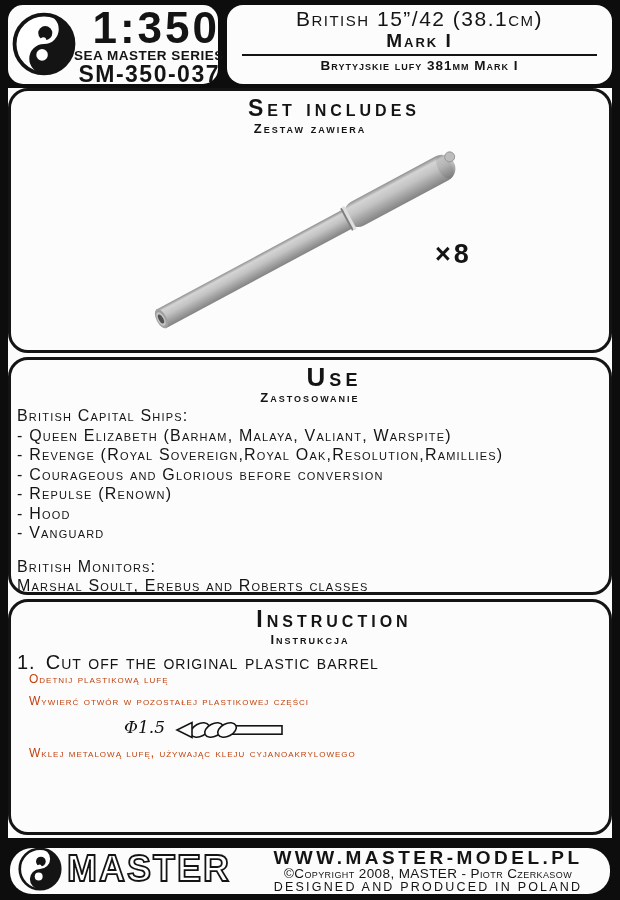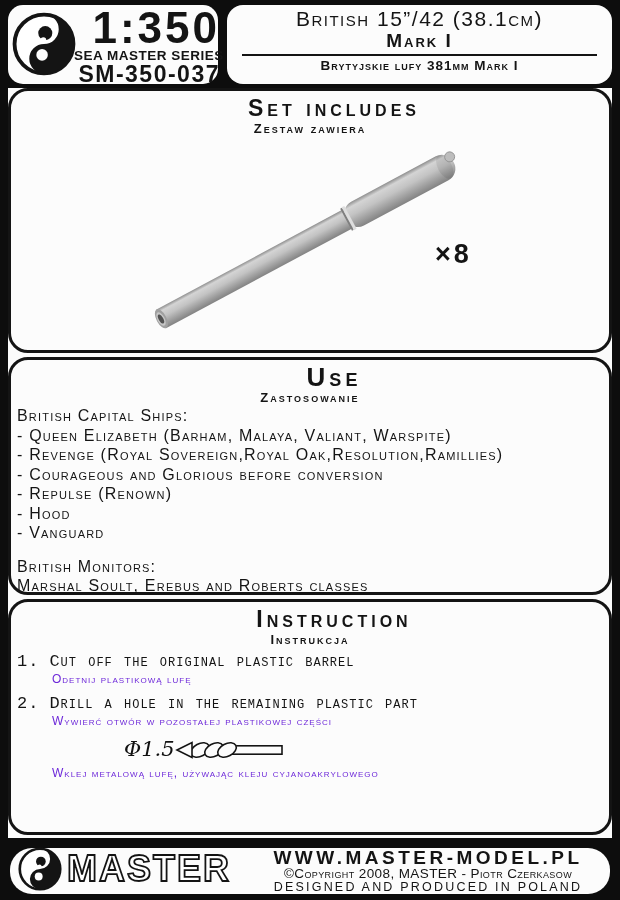--- a/index.html
+++ b/index.html
@@ -40,25 +40,25 @@
   .sec-sub{font-size:13px;font-weight:700;letter-spacing:2px;line-height:15px;}
 
   .barrel-svg{position:absolute;left:0;top:40px;}
   .qty{position:absolute;left:424px;top:148px;font-size:27px;font-weight:700;letter-spacing:3px;}
 
   .use-list{position:absolute;left:6px;top:46px;width:596px;white-space:nowrap;}
   .use-line{font-size:16px;letter-spacing:1.2px;line-height:19.5px;}
   .use-gap{height:14px;}
 
   .steps{position:absolute;left:6px;top:50px;width:596px;white-space:nowrap;}
-  .step-main{font-size:17px;letter-spacing:1px;line-height:20px;font-family:Liberation Mono, monospace;}
+  .step-main{font-size:20px;letter-spacing:1px;line-height:20px;}
   .step-num{margin-right:10px;}
-  .step-sub{font-size:12px;letter-spacing:1px;line-height:14px;color:#6d28d9;margin-left:35px;margin-bottom:8px;}
+  .step-sub{font-size:12px;letter-spacing:1px;line-height:14px;color:#c2410c;margin-left:12px;margin-bottom:8px;}
   .drill-row{margin:3px 0 4px 95px;height:26px;position:relative;}
-  .drill-label{position:absolute;left:12px;top:1px;font-family:"DejaVu Serif",serif;font-style:italic;font-size:21px;color:#111;}
+  .drill-label{position:absolute;left:12px;top:1px;font-family:"DejaVu Serif",serif;font-style:italic;font-size:17px;color:#111;}
   .drill-svg{position:absolute;left:62px;top:3px;}
 
   
   .footer-box{left:10px;top:848px;width:600px;height:46px;border-radius:22px;display:flex;align-items:center;}
   .footer-logo{margin-left:8px;flex:0 0 auto;}
   .footer-wordmark{flex:0 0 auto;margin-left:2px;}
   .footer-right{flex:1 1 auto;text-align:center;padding-right:8px;white-space:nowrap;}
   .site{font-size:19px;font-weight:700;letter-spacing:3.5px;line-height:19px;}
   .copyright{font-size:13.5px;letter-spacing:0.4px;line-height:14px;}
   .origin{font-size:12.5px;letter-spacing:2.2px;line-height:13px;}
@@ -151,21 +151,20 @@
 <div class="panel bordered instr-box">
   <div class="sec-head">
     <div class="sec-title sc">Instruction</div>
     <div class="sec-sub sc">Instrukcja</div>
   </div>
   <div class="steps">
 
     <div class="step-main sc"><span class="step-num">1.</span><span>Cut off the original plastic barrel</span></div>
     <div class="step-sub sc">Odetnij plastikową lufę</div>
 
-    <div class="step-main sc"><span class="step-num">2.</span><span>Drill a hole in the remaining plastic part</span></div>
     <div class="step-sub sc">Wywierć otwór w pozostałej plastikowej części</div>
 
     <div class="drill-row">
       <span class="drill-label">Φ1.5</span>
       <svg class="drill-svg" width="112" height="22" viewBox="0 0 112 22">
         <g stroke="#141414" stroke-width="1.6" fill="#fcfcfc">
           <rect x="58" y="6.8" width="50" height="8.4"></rect>
           <ellipse cx="26" cy="11" rx="10" ry="6.3" transform="rotate(-28 26 11)"></ellipse>
           <ellipse cx="40" cy="11" rx="10" ry="6.3" transform="rotate(-28 40 11)"></ellipse>
           <ellipse cx="53" cy="11" rx="10" ry="6.3" transform="rotate(-28 53 11)"></ellipse>

